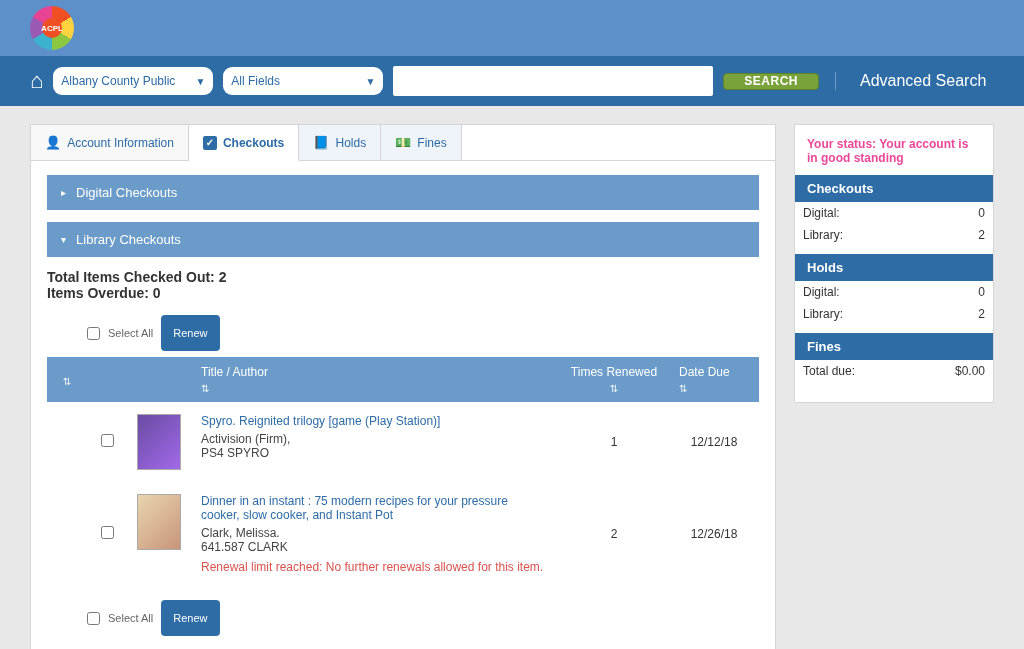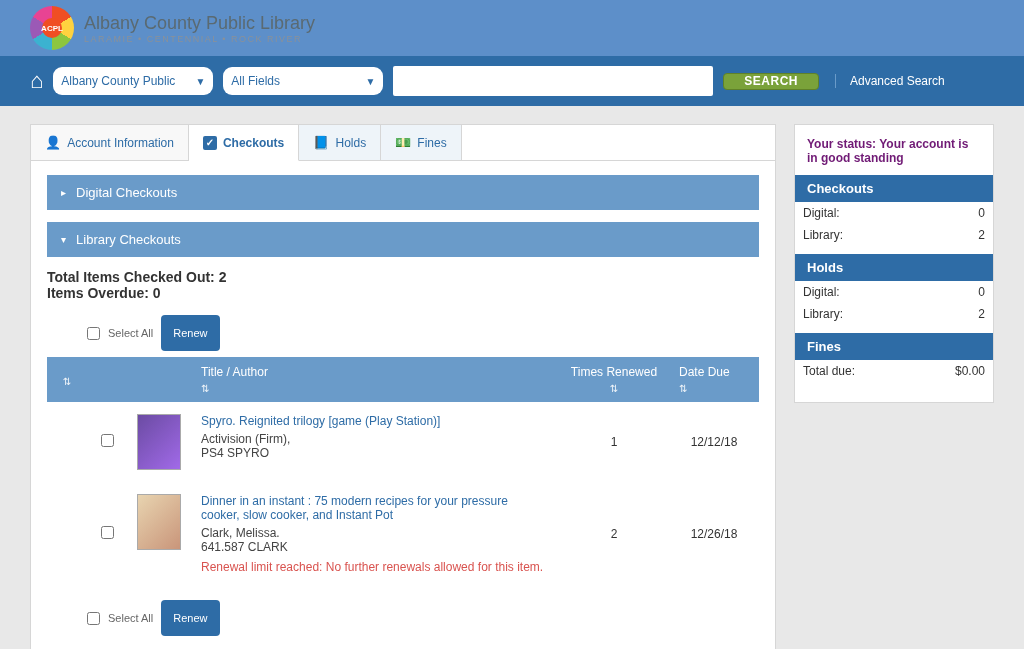--- a/index.html
+++ b/index.html
@@ -93,23 +93,23 @@
     border: 1px solid #5f8129;
     border-radius: 4px;
     padding: 0 20px;
     font-weight: bold;
     letter-spacing: 0.5px;
     font-size: 12px;
     cursor: pointer;
   }
   .adv-link {
     color: #fff;
-    font-size: 12px;
+    font-size: 16px;
     border-left: 1px solid #6a9bc9;
-    padding-left: 14px;
+    padding-left: 24px;
     margin-left: 6px;
     cursor: pointer;
   }
 
   .page-wrap {
     padding: 18px 30px;
     display: flex;
     gap: 18px;
   }
   .main-col { flex: 1; }
@@ -235,21 +235,21 @@
   
   .side-card {
     background: #fff;
     border: 1px solid #d6d6d6;
     padding: 12px 0 12px 0;
   }
   .status-head {
     font-weight: bold;
     font-size: 12px;
     padding: 0 12px 10px 12px;
-    color: #701a75;
+    color: #ec4899;
   }
   .side-section-bar {
     background: #2e6ca6;
     color: #fff;
     font-weight: bold;
     padding: 6px 12px;
     font-size: 13px;
   }
   .side-row {
     display: flex;
@@ -261,24 +261,20 @@
 
   .checkout-wrap { margin: 12px 16px 16px 16px; }
   .inner-content { padding: 12px 0; }
 </style>
 </head>
 <body>
 
 <div class="header-band">
   <div class="logo-block">
     <div class="logo-circle"></div>
-    <div class="logo-text">
-      <div class="title">Albany County Public Library</div>
-      <div class="sub">LARAMIE • CENTENNIAL • ROCK RIVER</div>
-    </div>
   </div>
 </div>
 
 <div class="search-band">
   <span class="home-icon">⌂</span>
 
   <div class="dropdown dd-scope">
     <span>Albany County Public</span>
     <span class="dd-caret">▼</span>
   </div>

